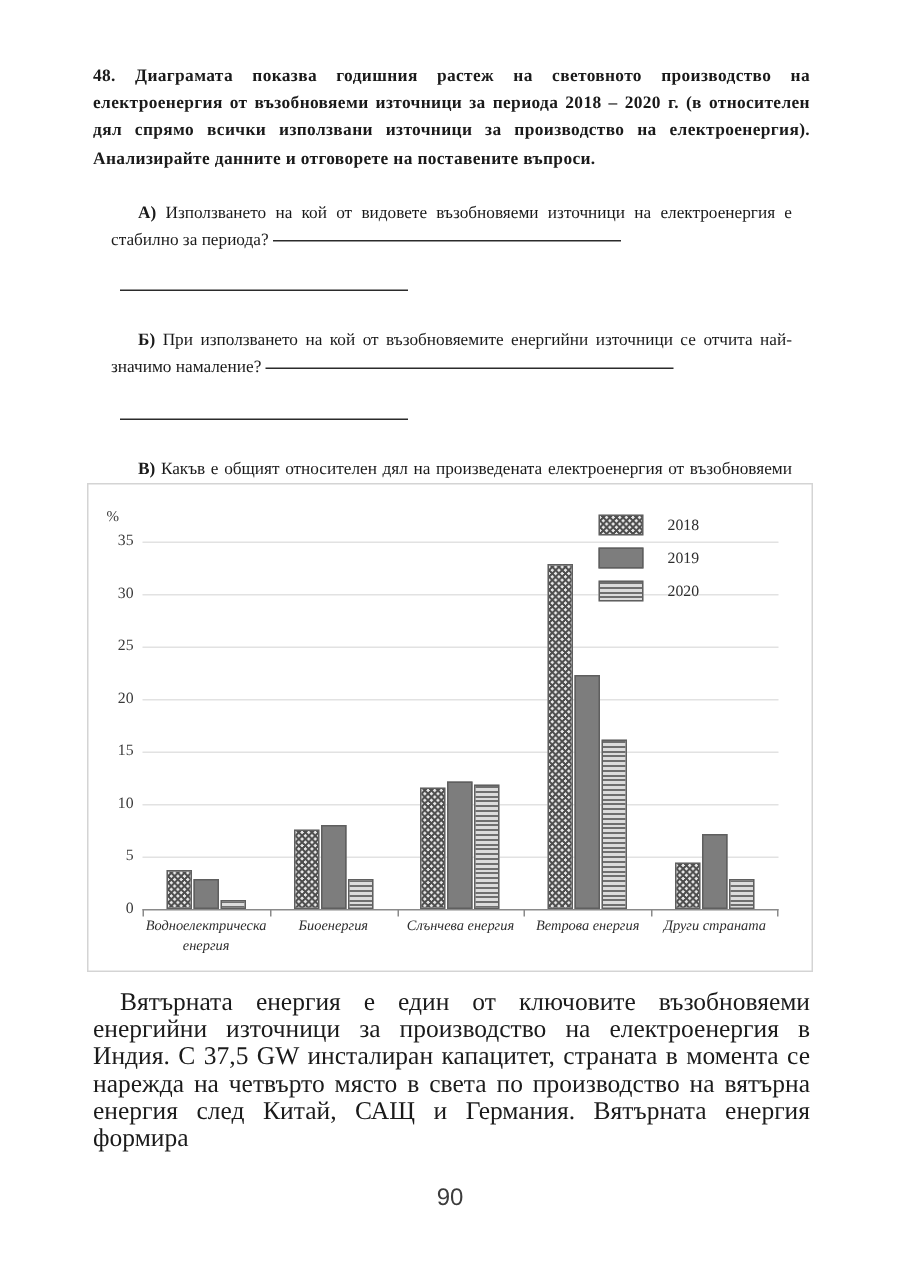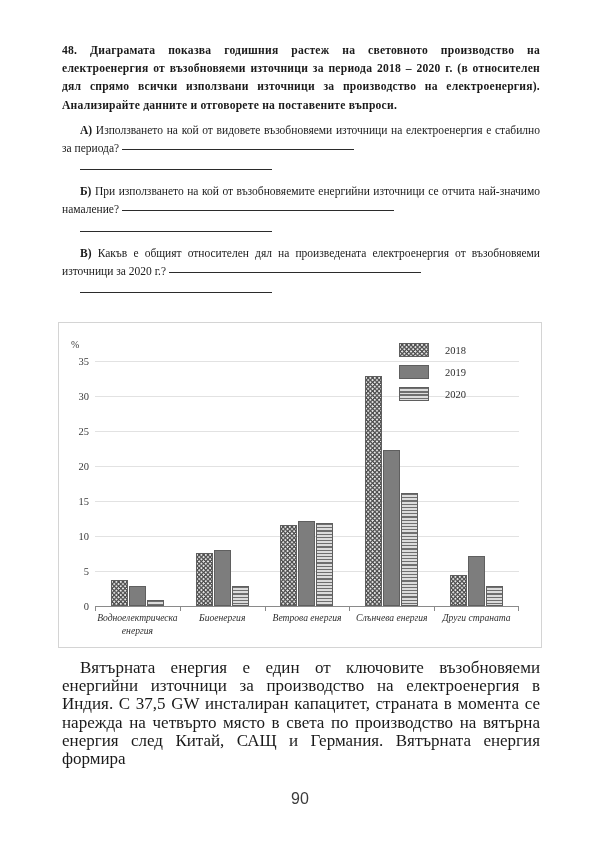--- a/index.html
+++ b/index.html
@@ -39,21 +39,21 @@
     text-align-last: left;
     margin: 0;
     letter-spacing: 0.02em;
   }
 
   .sub-q {
     font-size: 11.5px;
     line-height: 18.2px;
     text-align: justify;
     text-align-last: left;
-    margin: 0;
+    margin: 12px;
     text-indent: 18px;
   }
   .sub-q b { font-weight: bold; }
 
   .spacer-6 { height: 6px; }
   .spacer-3 { height: 3px; }
 
   
   .rule-inline {
     display: inline-block;
@@ -363,22 +363,22 @@
         <i style="left:0px"></i>
         <i style="left:84.8px"></i>
         <i style="left:169.6px"></i>
         <i style="left:254.4px"></i>
         <i style="left:339.2px"></i>
         <i style="left:423px"></i>
       </div>
       <div class="xlabels">
         <div class="xlabel">Водноелектрическа енергия</div>
         <div class="xlabel">Биоенергия</div>
+        <div class="xlabel">Слънчева енергия</div>
         <div class="xlabel">Ветрова енергия</div>
-        <div class="xlabel">Слънчева енергия</div>
         <div class="xlabel">Други страната</div>
       </div>
     </div>
 
     <div class="legend">
       <div class="legend-row">
         <span class="legend-swatch p2018"></span>
         <span class="legend-text">2018</span>
       </div>
       <div class="legend-row">

